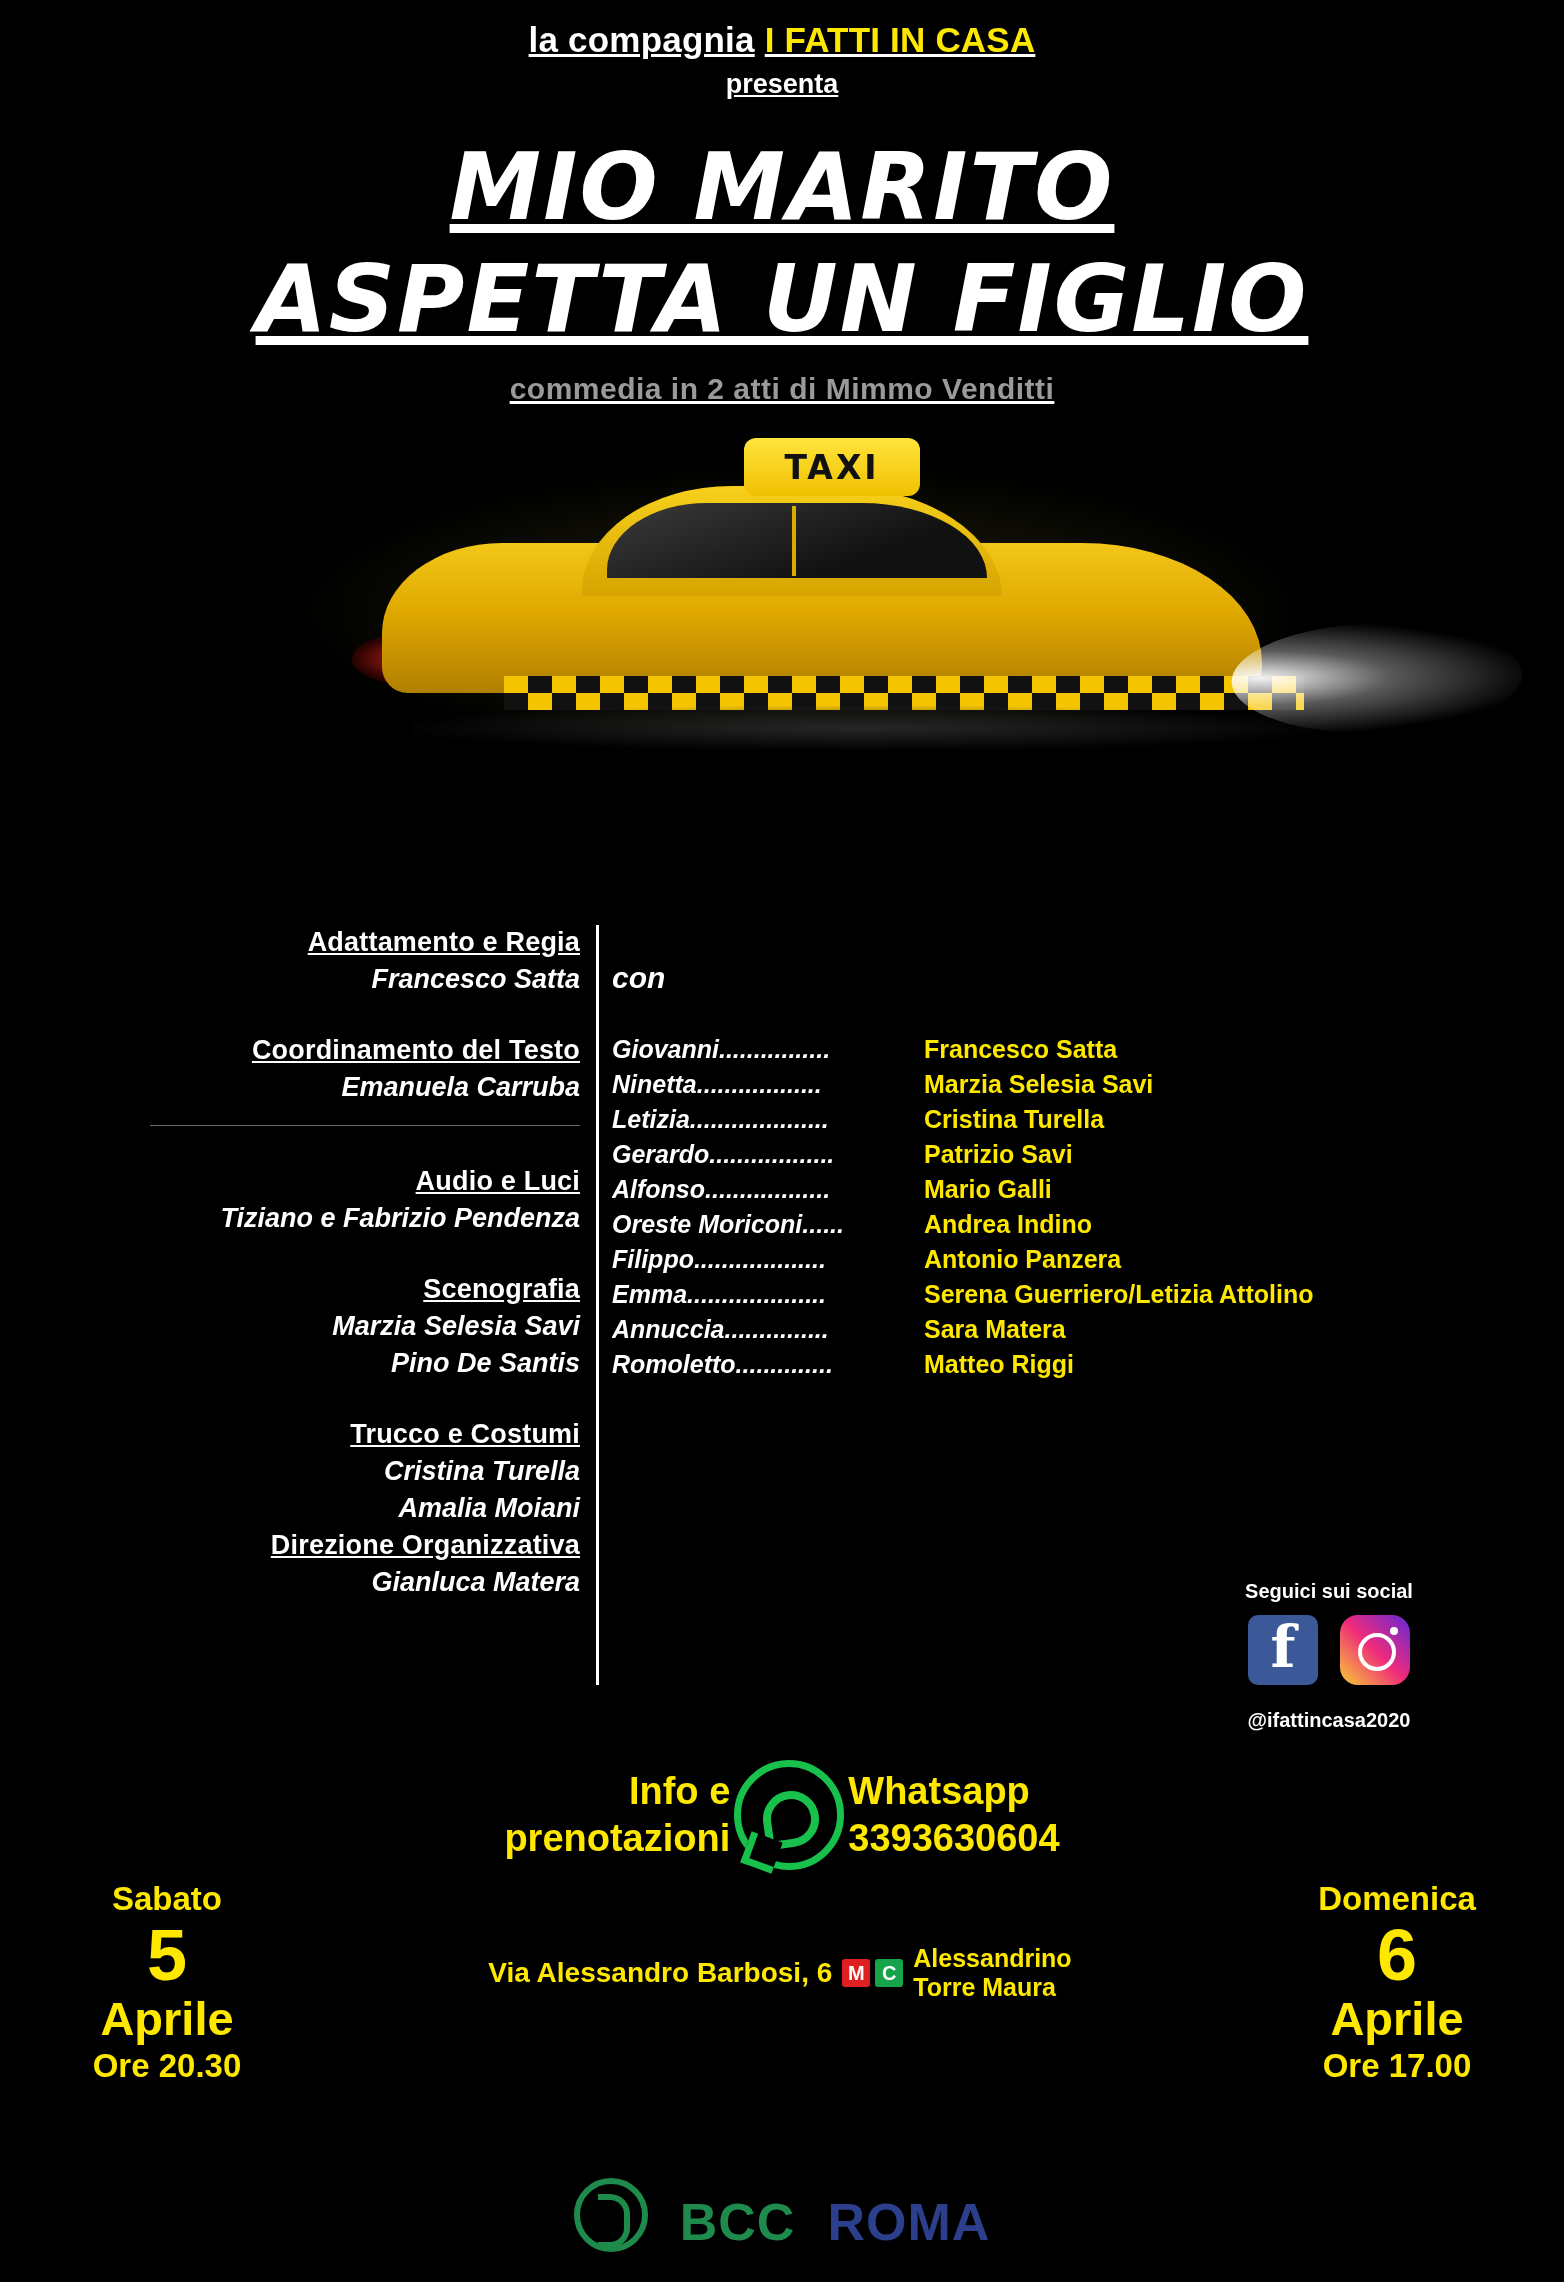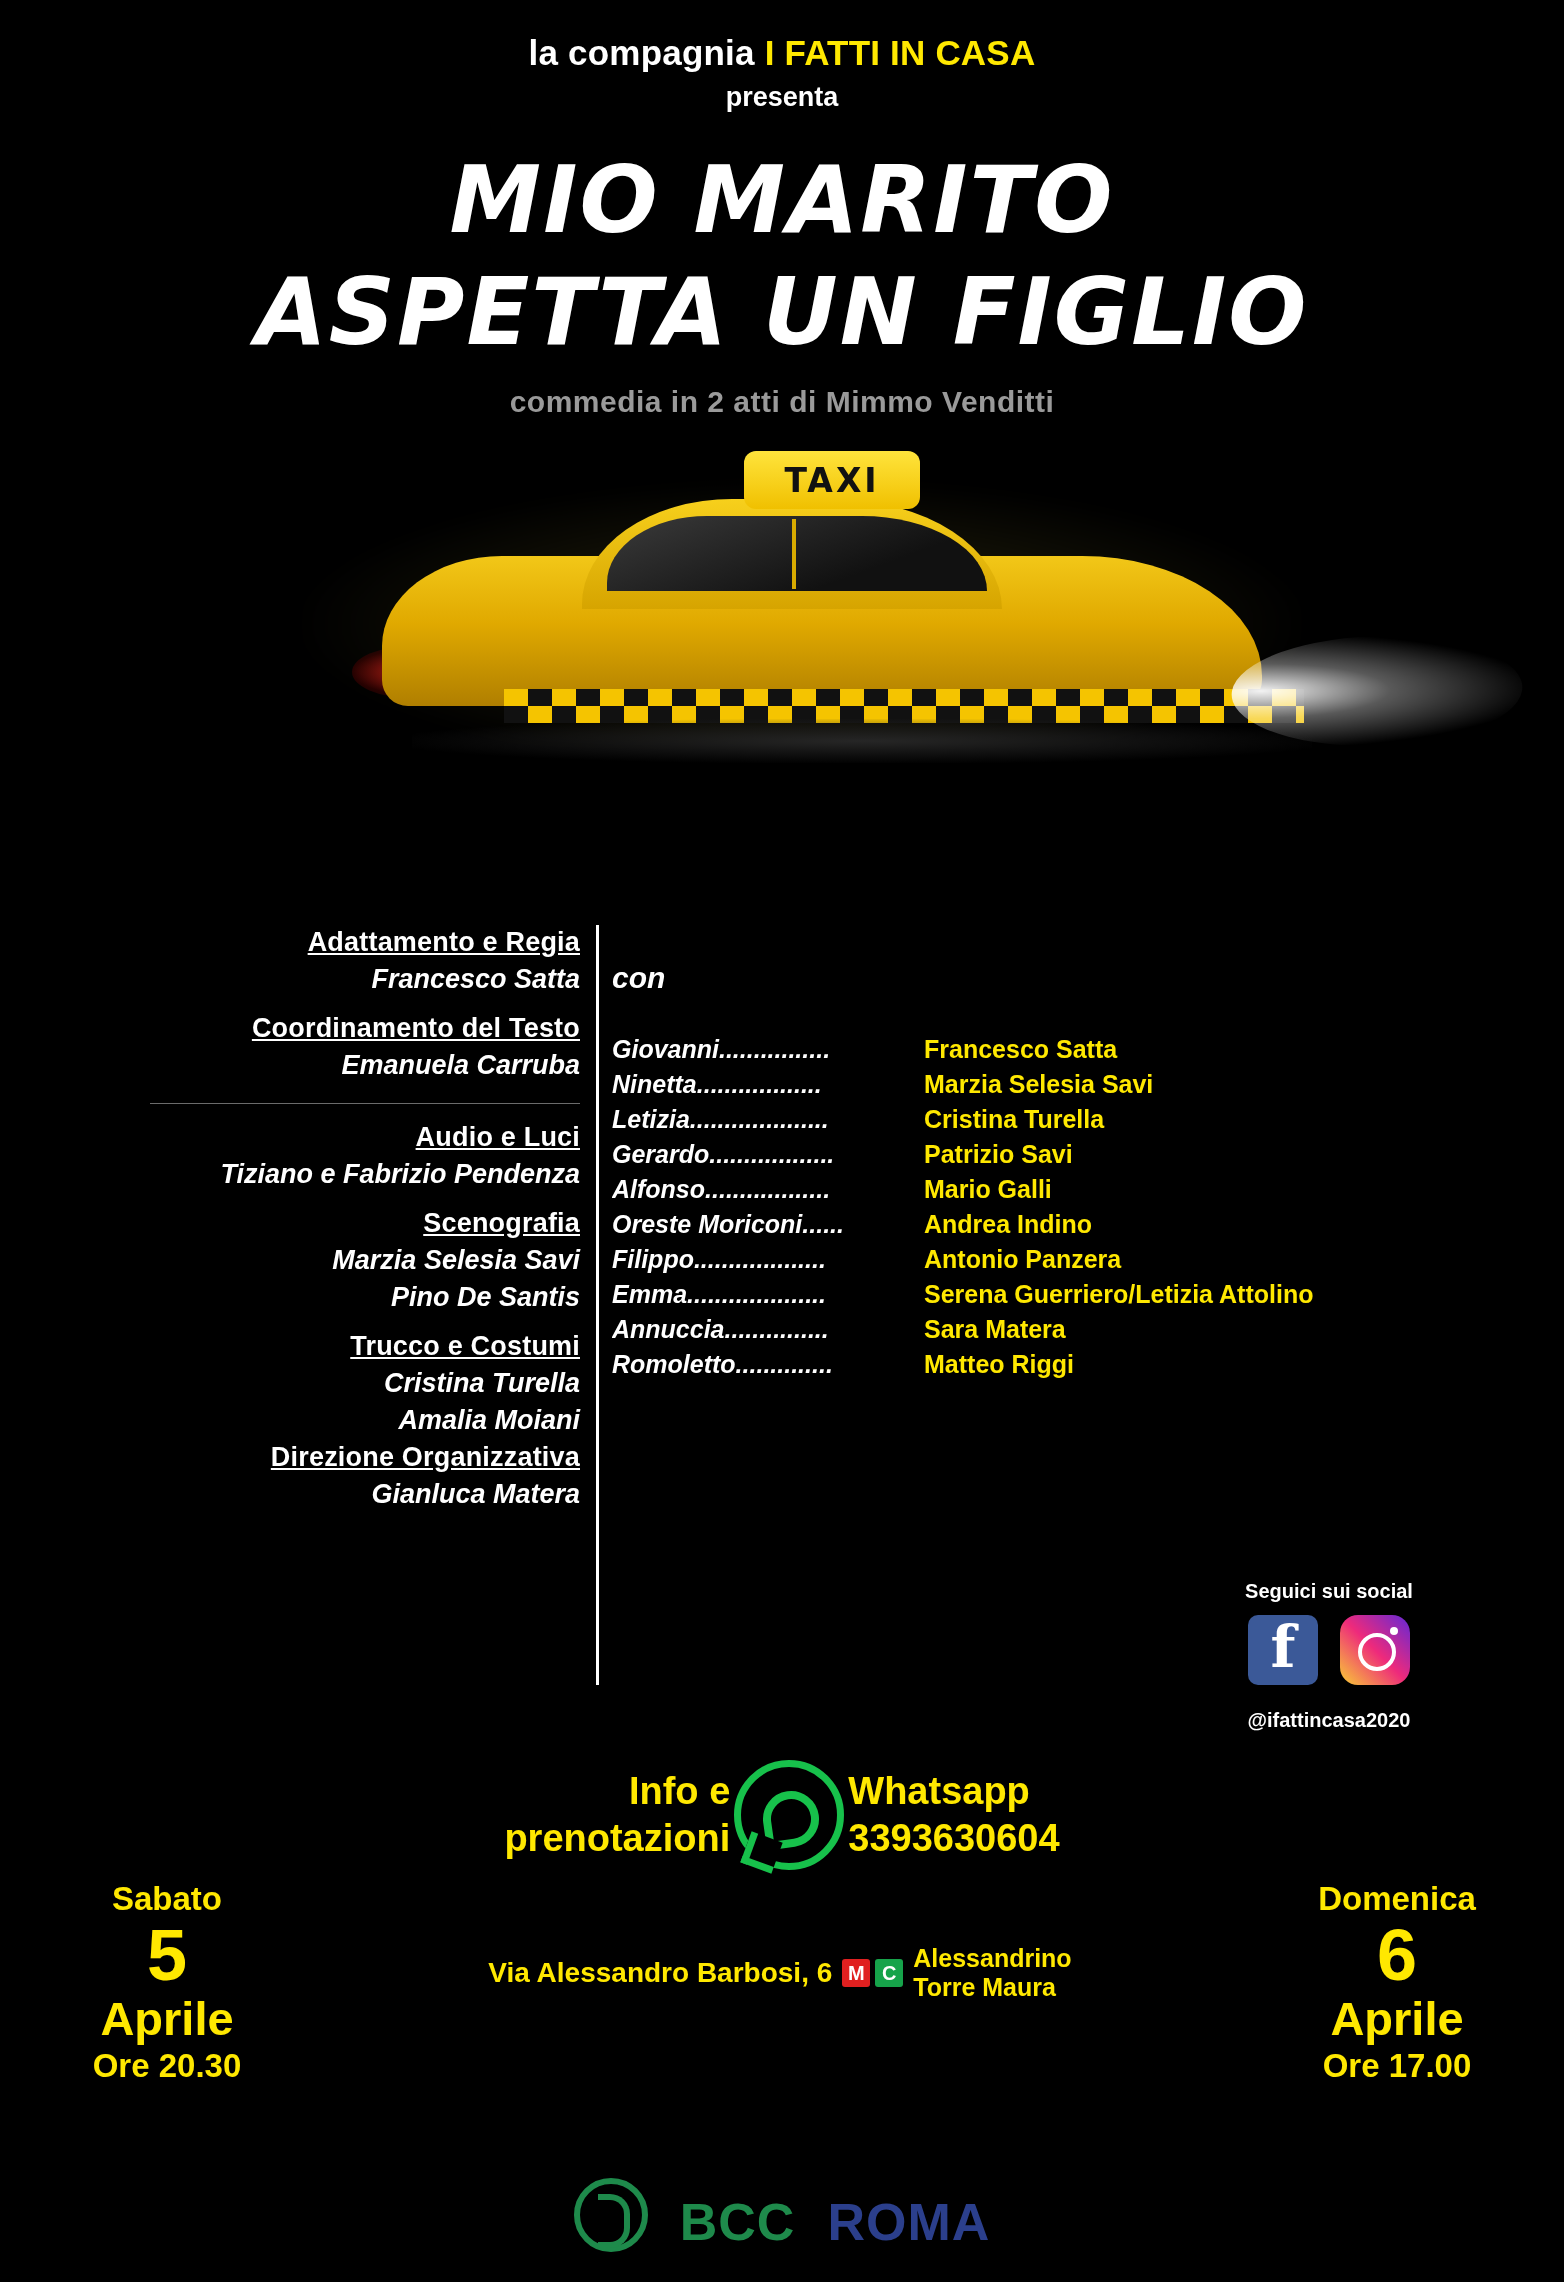--- a/index.html
+++ b/index.html
@@ -7,21 +7,21 @@
     width:1564px;height:2282px;
     background:#000;
     font-family:"Liberation Sans", sans-serif;
     color:#fff;
     overflow:hidden;
     position:relative;
   }
   .poster{position:relative;width:1564px;height:2282px;background:#000;}
 
   
-  .header{text-align:center;padding-top:33px;}
+  .header{text-align:center;padding-top:20px;text-decoration:underline;}
   .presenta-line{
     font-size:35px;font-weight:bold;letter-spacing:.2px;
   }
   .company-white{color:#ffffff;}
   .company-yellow{color:#ffe800;margin-left:10px;}
   .presenta{
     font-size:27px;font-weight:bold;color:#ffffff;margin-top:9px;
   }
 
   .title{
@@ -108,21 +108,21 @@
     position:absolute;left:0;top:925px;width:1564px;height:780px;
   }
   .left-col{
     position:absolute;left:60px;top:0;width:520px;
     text-align:right;padding-right:16px;
     border-right:3px solid #ffffff;
     min-height:760px;
   }
   .role{
     color:#fff;font-weight:bold;font-size:27px;text-decoration:underline;
-    margin-top:18px;letter-spacing:.2px;
+    margin-top:40px;letter-spacing:.2px;
   }
   .role.first{margin-top:2px;}
   .person{
     color:#fff;font-weight:bold;font-style:italic;font-size:27px;margin-top:6px;
   }
   .sep-line{
     width:430px;height:1px;background:#6b6b6b;margin:22px 0 0 auto;
   }
 
   .right-col{

